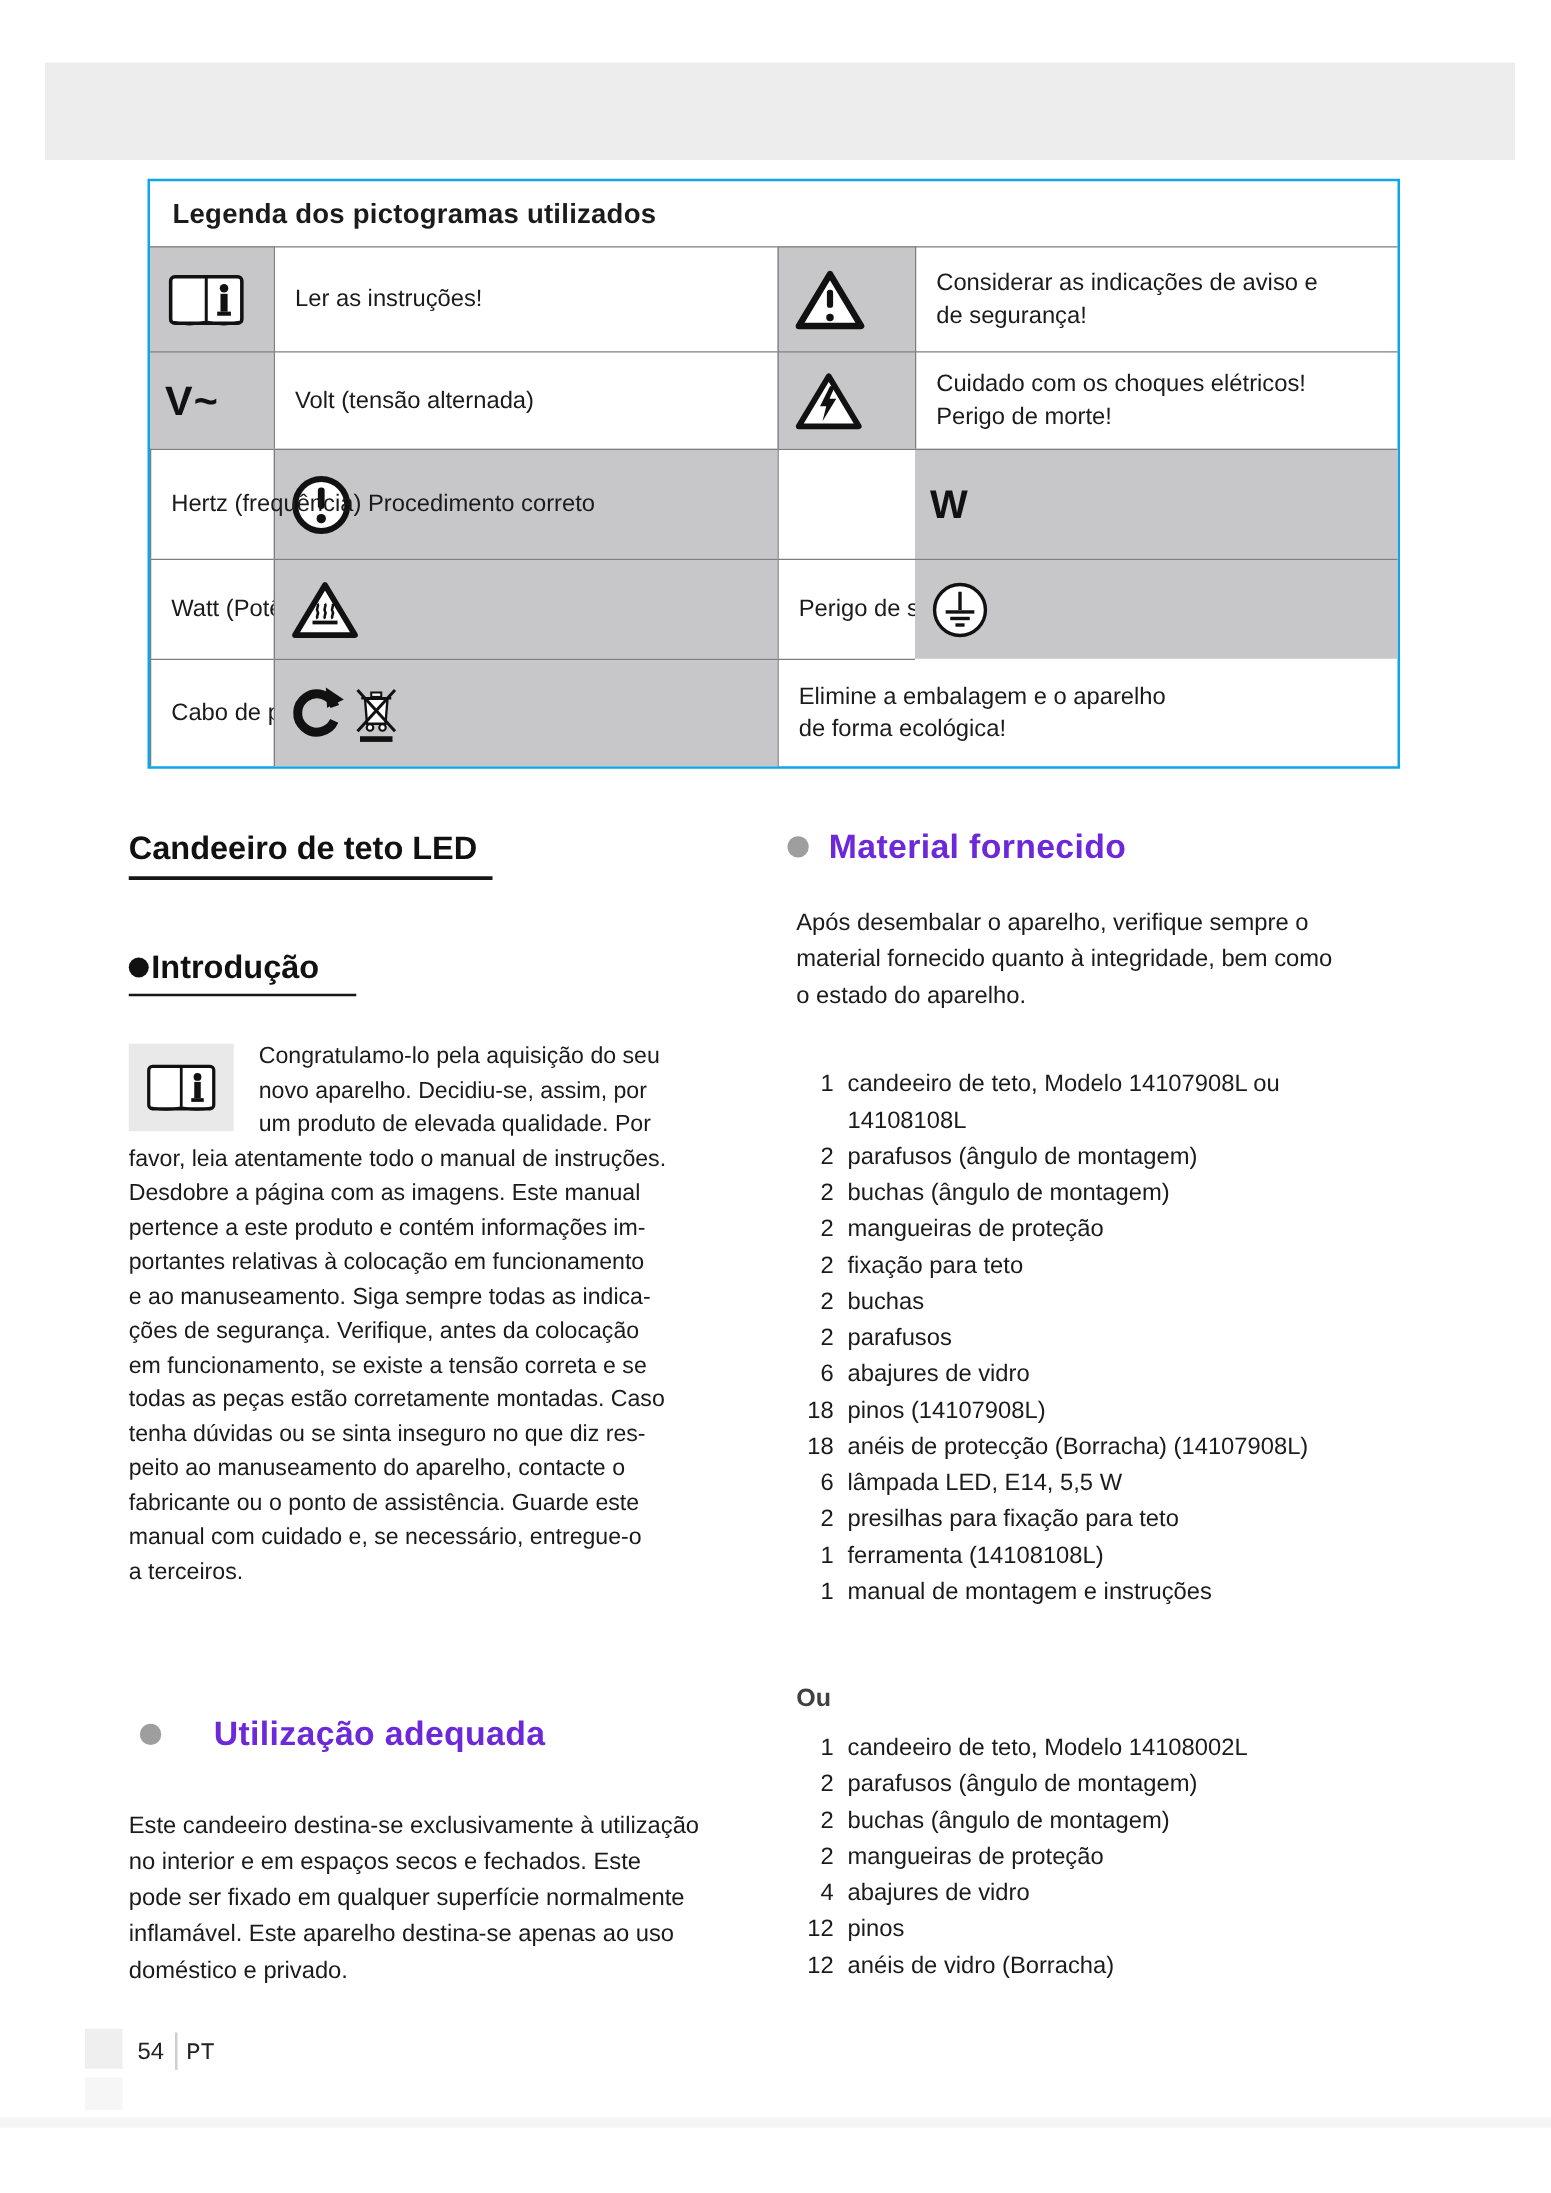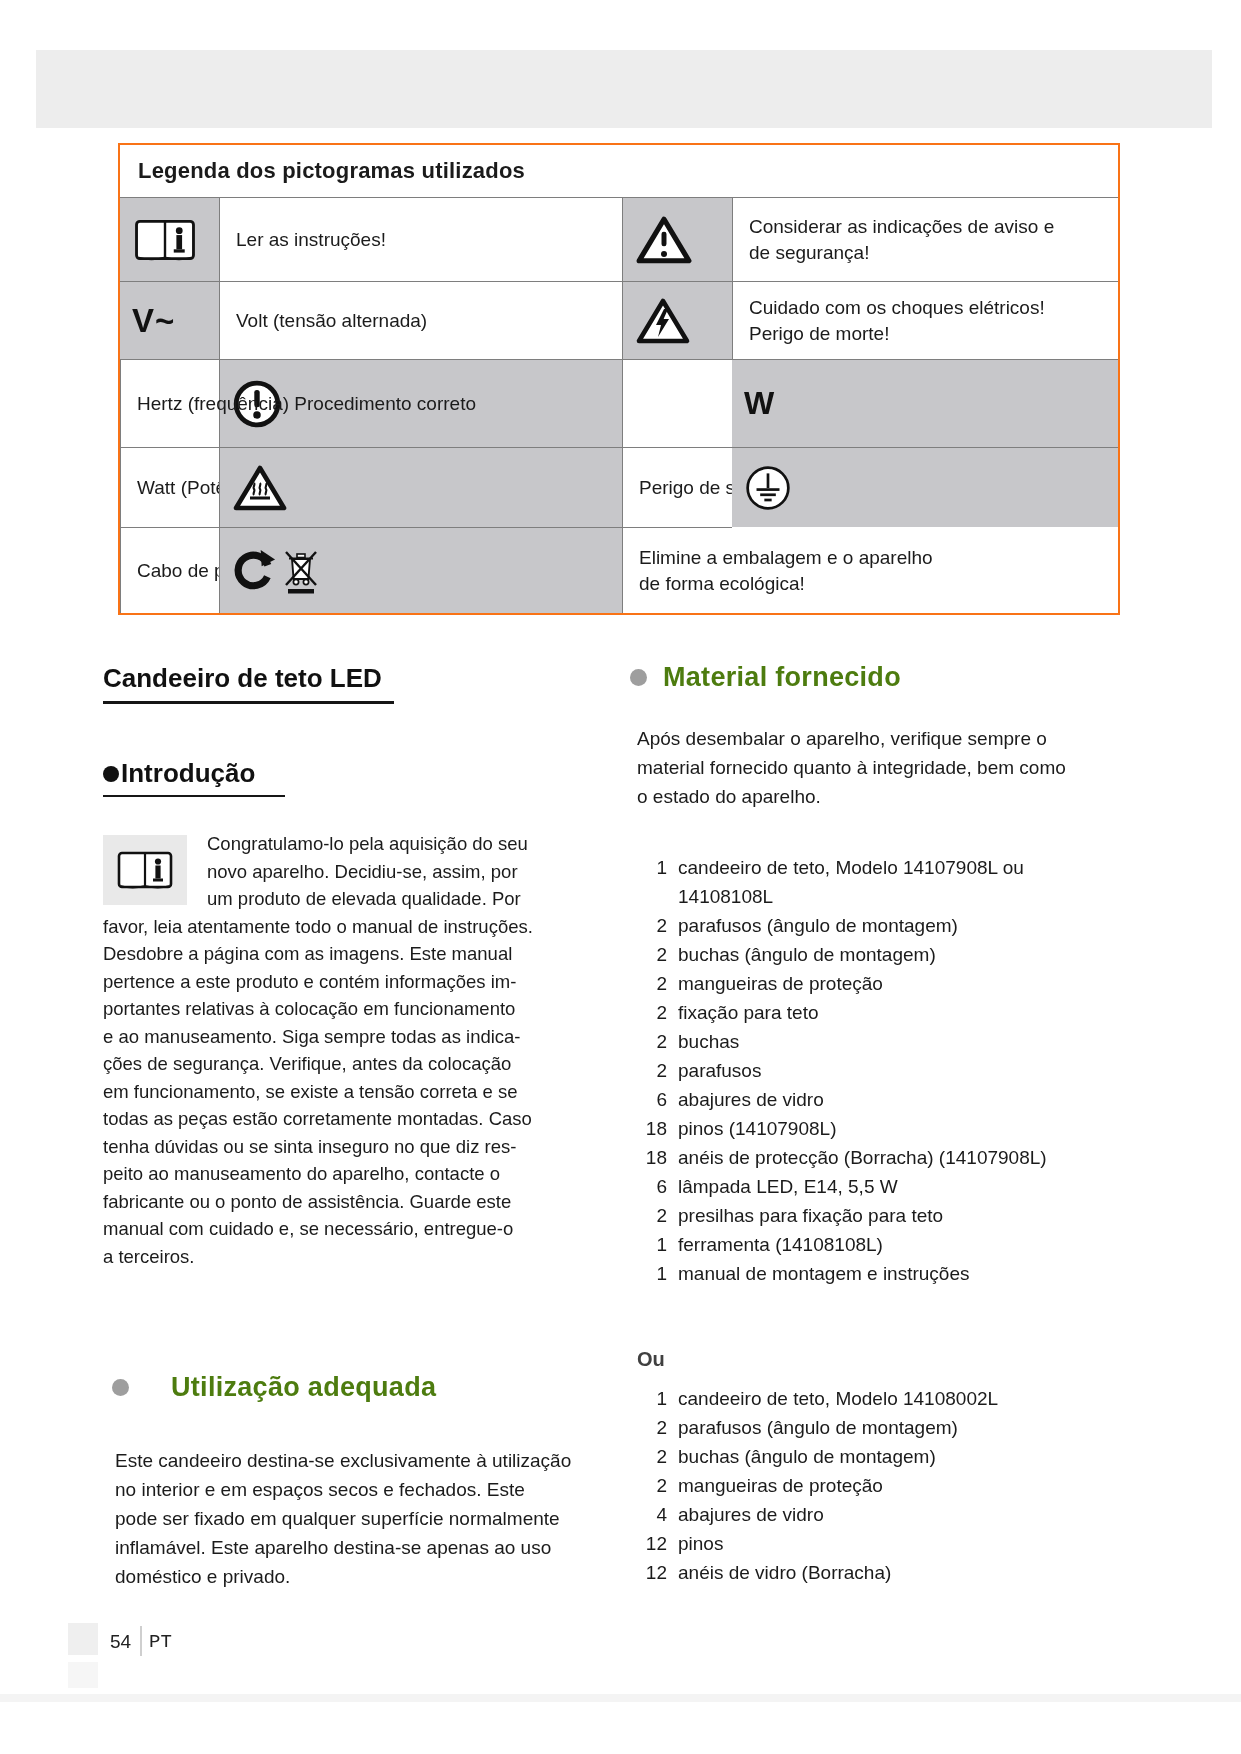--- a/index.html
+++ b/index.html
@@ -4,51 +4,51 @@
 <style>
   html,body{margin:0;padding:0;}
   body{
     width:1241px;height:1754px;position:relative;background:#ffffff;
     font-family:"Liberation Sans", sans-serif;color:#1b1b1b;overflow:hidden;
   }
   .topbar{position:absolute;left:36px;top:50px;width:1176px;height:78px;background:#ededed;}
   .bottomband{position:absolute;left:0;top:1694px;width:1241px;height:8px;background:#f4f4f4;}
 
   
-  .legend{position:absolute;left:118px;top:143px;width:998px;border:2px solid #f97316;background:#fff;}
+  .legend{position:absolute;left:118px;top:143px;width:998px;border:2px solid #0ea5e9;background:#fff;}
   .lgrid{display:grid;grid-template-columns:99px 403px 110px 386px;grid-template-rows:52px 84px 78px 88px 80px 86px;}
   .ltitle{grid-column:1/5;display:flex;align-items:center;padding-left:18px;font-weight:bold;font-size:22px;letter-spacing:.2px;}
   .cell{box-sizing:border-box;border-top:1.5px solid #7e7e7e;display:flex;align-items:center;}
   .c2,.c3,.c4{border-left:1.5px solid #7e7e7e;}
   .icon-cell{background:#c7c7ca;justify-content:flex-start;padding-left:12px;}
   .text-cell{padding-left:16px;font-size:19px;line-height:26px;white-space:pre;}
   .hzcell{position:relative;z-index:3;overflow:visible;}
   .sym{font-weight:bold;font-size:32px;letter-spacing:1px;color:#111;}
   .sym-v{font-size:33px;}
 
   
   .h-product{position:absolute;left:103px;top:663px;font-size:26px;font-weight:bold;color:#111;
     border-bottom:3px solid #161616;padding:0 12px 7px 0;}
   .h-intro{position:absolute;left:103px;top:758px;font-size:26px;font-weight:bold;color:#111;
     border-bottom:2.5px solid #161616;padding:0 30px 6px 0;}
   .h-intro .blk-bullet{display:inline-block;width:16px;height:16px;border-radius:50%;background:#111;margin-right:2px;}
-  .h-gray{font-size:27px;font-weight:bold;color:#4d7c0f;letter-spacing:.3px;}
+  .h-gray{font-size:27px;font-weight:bold;color:#6d28d9;letter-spacing:.3px;}
   .gbullet{display:inline-block;width:17px;height:17px;border-radius:50%;background:#9e9e9e;}
   .h-usage{position:absolute;left:112px;top:1372px;}
   .h-usage .gbullet{margin-right:42px;}
   .h-materials{position:absolute;left:630px;top:662px;}
   .h-materials .gbullet{margin-right:16px;}
 
   
   .para{font-size:19px;line-height:29px;white-space:pre;color:#1b1b1b;}
   .intro-body{position:absolute;left:103px;top:830px;width:500px;font-size:18.5px;line-height:27.5px;}
   .intro-body .ptext{white-space:pre;}
   .book-float{float:left;width:84px;height:70px;background:#e9e9e9;margin:5px 20px 6px 0;
     display:flex;align-items:center;justify-content:center;}
-  .usage-body{position:absolute;left:103px;top:1446px;margin-left:12px;}
+  .usage-body{position:absolute;left:103px;top:1446px;}
   .materials-body{position:absolute;left:637px;top:724px;}
 
   
   .mlist{position:absolute;left:637px;top:853px;width:490px;}
   .olist{position:absolute;left:637px;top:1384px;width:490px;}
   .li{display:flex;font-size:19px;line-height:29px;}
   .qty{flex:0 0 30px;width:30px;text-align:right;}
   .lbl{margin-left:11px;white-space:pre;}
   .h-ou{position:absolute;left:637px;top:1348px;font-size:20px;font-weight:bold;color:#404040;}
 

